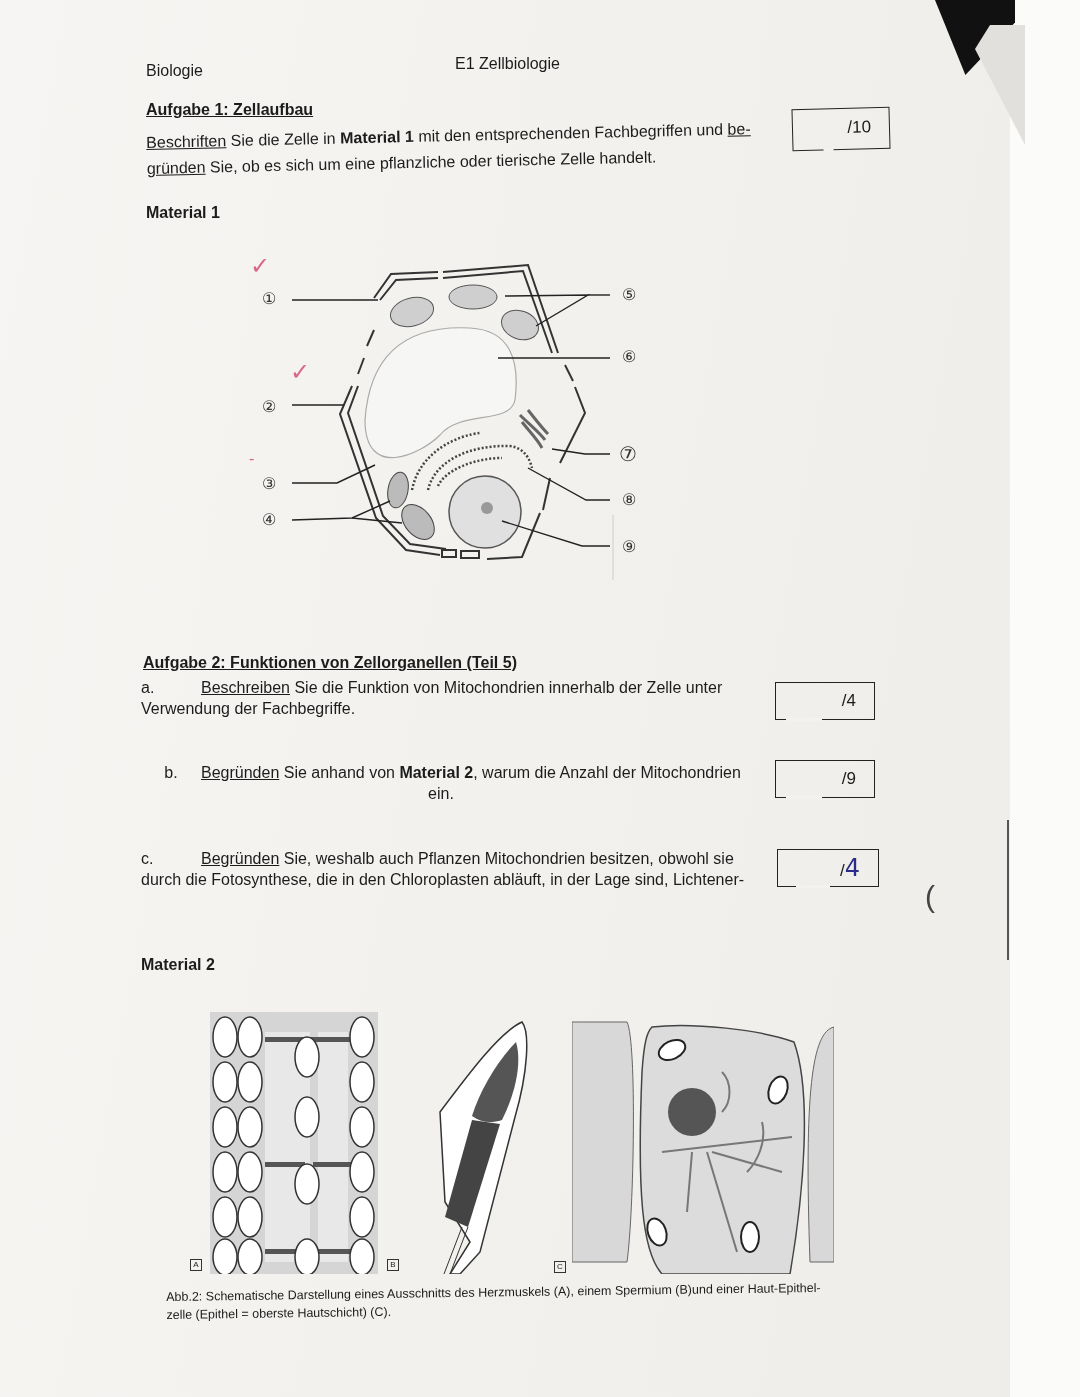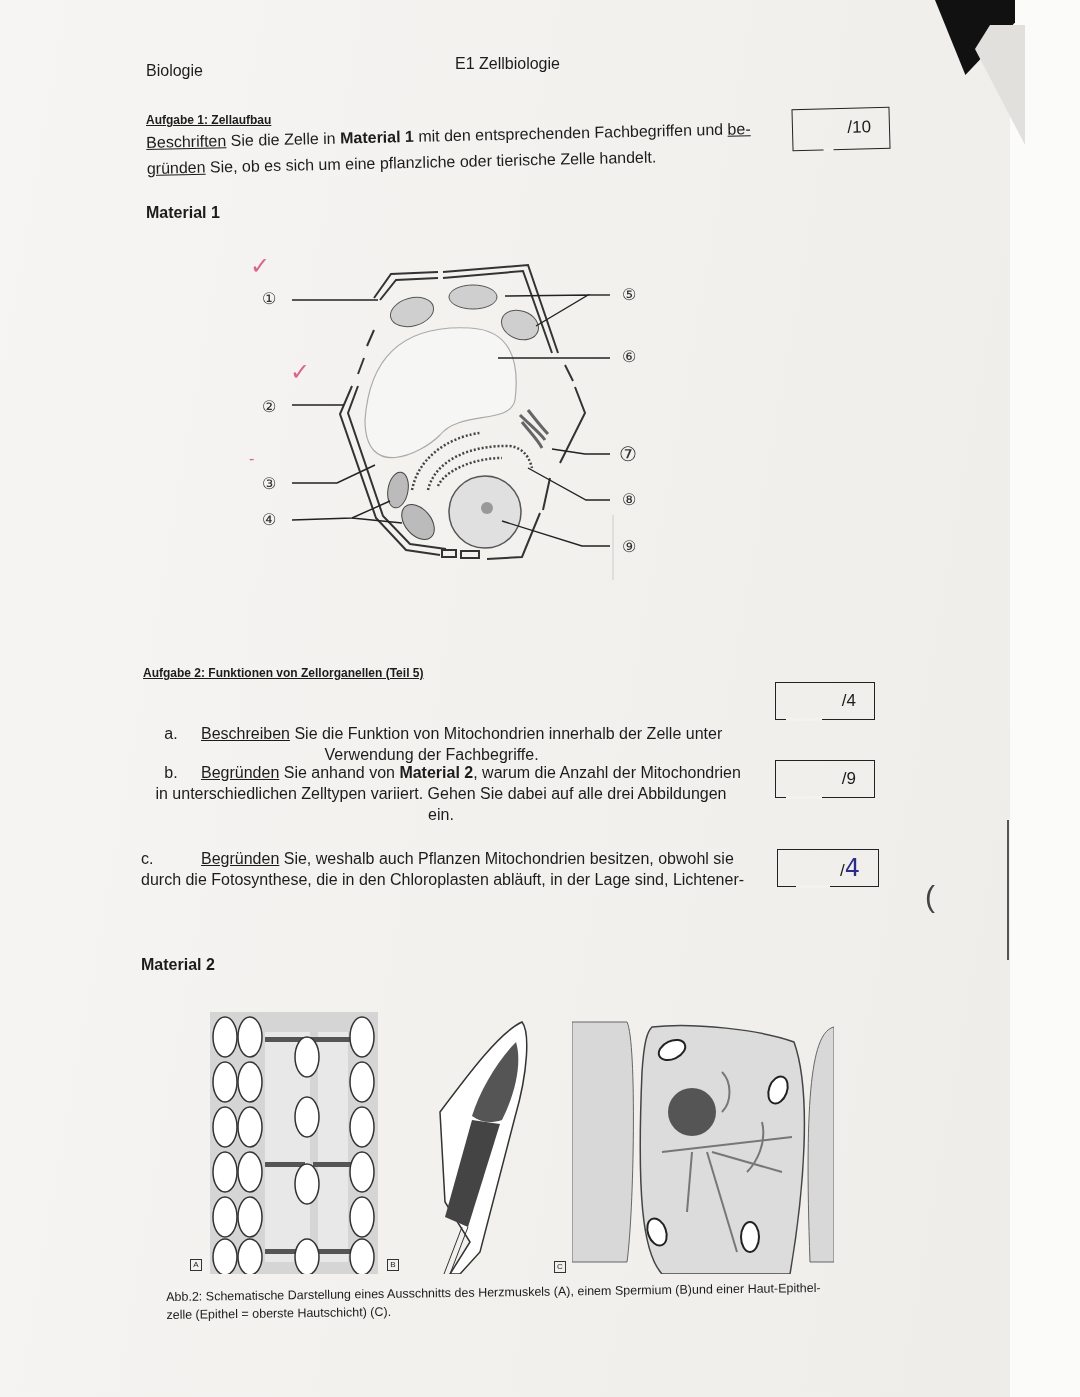--- a/index.html
+++ b/index.html
@@ -18,21 +18,21 @@
     background:#111; clip-path:polygon(0 0,100% 0,100% 30%,38% 100%);
   }
   .corner-fold {
     position:absolute; left:975px; top:25px; width:50px; height:120px;
     background:#e2e0dc; clip-path:polygon(30% 0,100% 0,100% 100%,0 20%);
   }
   .edge-line { position:absolute; left:1007px; top:820px; width:2px; height:140px; background:#555; }
   .t { position:absolute; font-size:16px; white-space:nowrap; }
   .u { text-decoration:underline; }
   .b { font-weight:bold; }
-  .h { font-weight:bold; text-decoration:underline; font-size:12px;margin-top:12px; }
+  .h { font-weight:bold; text-decoration:underline; font-size:16px; }
   .scorebox {
     position:absolute; border:1.5px solid #222; background:transparent;
     font-size:17px; text-align:right; padding-right:18px; box-sizing:border-box;
   }
   .scorebox .gap { position:absolute; bottom:-2px; height:3px; background:#f3f2ef; }
   .para { position:absolute; font-size:16px; line-height:21px; }
   .hw { color:#2a2c8a; font-family:"DejaVu Sans", sans-serif; }
   .check { position:absolute; color:#d9658a; font-size:24px; }
   .circ { position:absolute; font-size:16px; color:#333; }
   svg { position:absolute; }
@@ -134,32 +134,31 @@
 <div class="circ" style="left:262px;top:474px;">③</div>
 <div class="circ" style="left:262px;top:510px;">④</div>
 <div class="circ" style="left:622px;top:285px;">⑤</div>
 <div class="circ" style="left:622px;top:347px;">⑥</div>
 <div class="circ" style="left:619px;top:442px;font-size:20px;">⑦</div>
 <div class="circ" style="left:622px;top:490px;">⑧</div>
 <div class="circ" style="left:622px;top:537px;">⑨</div>
 
 <div class="t h" style="left:143px;top:654px;">Aufgabe 2: Funktionen von Zellorganellen (Teil 5)</div>
 
-<div class="para" style="left:141px;top:723px;text-align:center;">
+<div class="para" style="left:141px;top:677px;">
   <div style="white-space:nowrap;"><span style="display:inline-block;width:60px;">a.</span><span class="u">Beschreiben</span><span> Sie die Funktion von Mitochondrien innerhalb der Zelle unter</span></div>
   <div style="white-space:nowrap;">Verwendung der Fachbegriffe.</div>
 </div>
 <div class="scorebox" style="left:775px;top:682px;width:100px;height:38px;line-height:36px;">
   <span>/4</span>
   <span class="gap" style="left:10px;width:36px;"></span>
 </div>
 
 <div class="para" style="left:141px;top:762px;text-align:center;">
   <div style="white-space:nowrap;"><span style="display:inline-block;width:60px;">b.</span><span class="u">Begründen</span><span> Sie anhand von </span><span class="b">Material 2</span><span>, warum die Anzahl der Mitochondrien</span></div>
-  <div style="white-space:nowrap;">in unterschiedlichen Zelltypen variiert. Gehen Sie dabei auf alle drei Abbildungen</div>
   <div style="white-space:nowrap;">ein.</div>
 </div>
 <div class="scorebox" style="left:775px;top:760px;width:100px;height:38px;line-height:36px;">
   <span>/9</span>
   <span class="gap" style="left:10px;width:36px;"></span>
 </div>
 
 <div class="para" style="left:141px;top:848px;">
   <div style="white-space:nowrap;"><span style="display:inline-block;width:60px;">c.</span><span class="u">Begründen</span><span> Sie, weshalb auch Pflanzen Mitochondrien besitzen, obwohl sie</span></div>
   <div style="white-space:nowrap;text-align:center;">durch die Fotosynthese, die in den Chloroplasten abläuft, in der Lage sind, Lichtener-</div>

